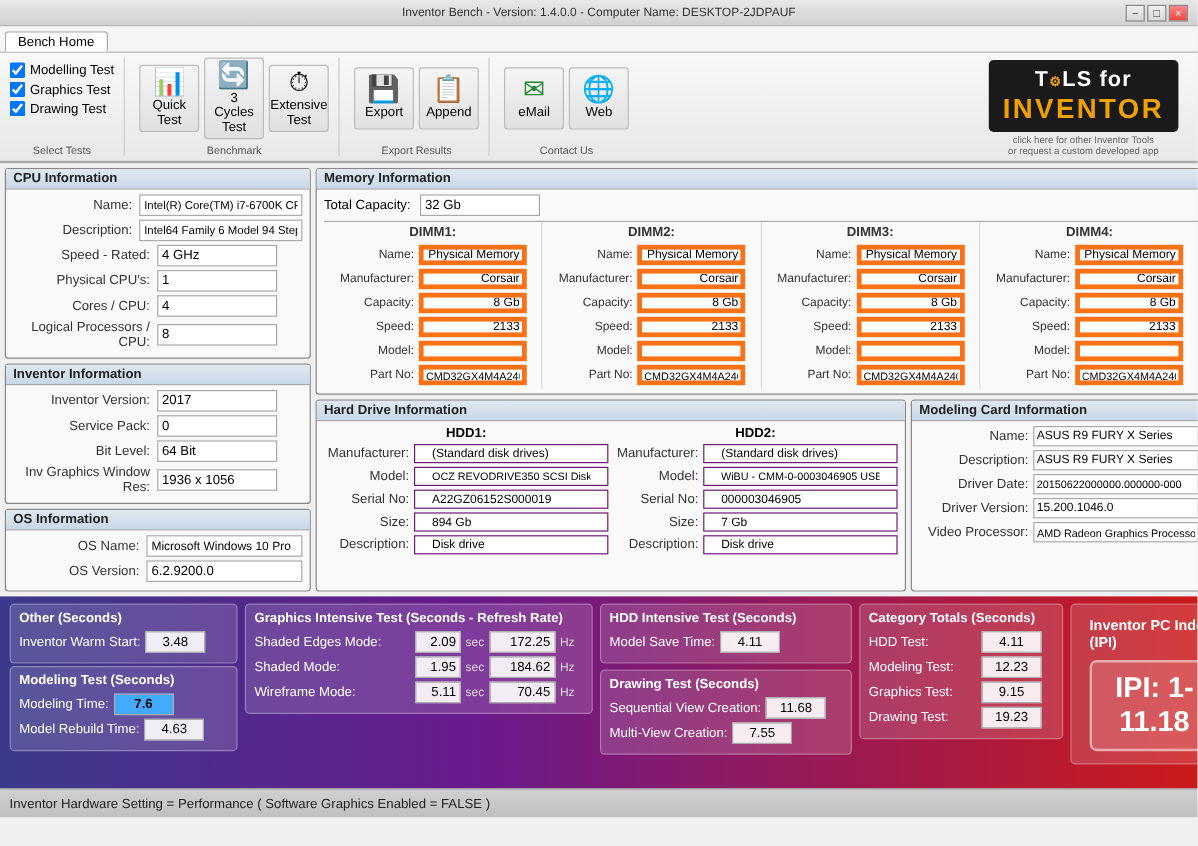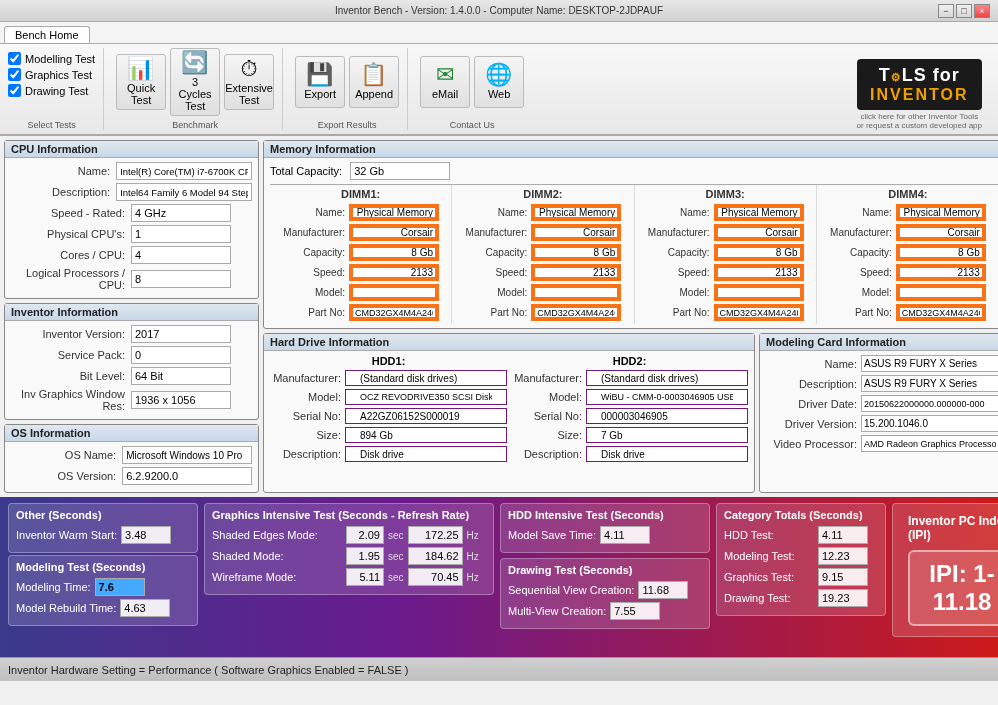--- a/index.html
+++ b/index.html
@@ -23,21 +23,21 @@
     .ribbon-items { display: flex; gap: 4px; align-items: center; flex: 1; }
     .ribbon-checkitem { display: flex; align-items: center; gap: 4px; font-size: 11px; }
     .ribbon-checkitem input { width: 13px; height: 13px; }
     .ribbon-icon-btn { display: flex; flex-direction: column; align-items: center; justify-content: center; width: 50px; min-height: 52px; background: linear-gradient(to bottom, #f5f5f5, #e0e0e0); border: 1px solid #bbb; border-radius: 3px; cursor: pointer; padding: 3px; gap: 2px; font-size: 10px; text-align: center; }
     .ribbon-icon { font-size: 22px; line-height: 1; }
     .ribbon-group-checks { display: flex; flex-direction: column; gap: 3px; justify-content: center; padding: 4px 0; }
     .logo-area { margin-left: auto; display: flex; align-items: flex-end; justify-content: flex-end; padding-right: 8px; }
     .logo-box { background: #1a1a1a; padding: 6px 12px; border-radius: 4px; text-align: center; cursor: pointer; }
     .logo-tools { color: #fff; font-size: 18px; font-weight: bold; letter-spacing: 1px; }
     .logo-tools span { color: #f0a000; }
-    .logo-inv { color: #f0a000; font-size: 16px; font-weight: bold; letter-spacing: 2px; }
+    .logo-inv { color: #f0a000; font-size: 23px; font-weight: bold; letter-spacing: 2px; }
     .logo-sub { color: #aaa; font-size: 8px; margin-top: 2px; }
     
     
     .info-panels { display: flex; gap: 0; padding: 4px; flex: 1; min-height: 0; }
     
     .panel { border: 1px solid #888; background: #f9f9f9; border-radius: 3px; }
     .panel-title { background: linear-gradient(to bottom, #e0e8f0, #c8d8e8); padding: 2px 6px; font-weight: bold; font-size: 11px; border-bottom: 1px solid #aaa; color: #222; }
     .panel-body { padding: 4px 6px; }
     
     
@@ -69,21 +69,21 @@
     .gc-field-row { display: flex; align-items: center; margin-bottom: 3px; font-size: 10px; }
     .gc-label { width: 95px; text-align: right; padding-right: 4px; color: #333; }
     .gc-value { background: #fff; border: 1px solid #aaa; padding: 1px 2px; flex: 1; height: 17px; font-size: 10px; }
     
     
     .bench-area { background: linear-gradient(to right, #3a3a8c 0%, #6a1a8c 40%, #cc1a1a 100%); padding: 6px 8px; min-height: 160px; }
     .bench-inner { display: flex; gap: 6px; align-items: flex-start; }
     .bench-panel { background: rgba(255,255,255,0.15); border: 1px solid rgba(255,255,255,0.3); border-radius: 4px; padding: 5px 7px; color: #fff; }
     .bench-panel-title { font-weight: bold; font-size: 11px; margin-bottom: 5px; color: #fff; }
     .bench-field { display: flex; align-items: center; gap: 4px; margin-bottom: 3px; font-size: 11px; color: #fff; }
-    .bench-value { background: rgba(255,255,255,0.9); border: 1px solid #aaa; padding: 1px 3px; color: #000; height: 18px; min-width: 45px; text-align: left; font-size: 11px; }
+    .bench-value { background: rgba(255,255,255,0.9); border: 1px solid #aaa; padding: 1px 3px; color: #000; height: 18px; min-width: 45px; text-align: center; font-size: 11px; }
     .bench-value.highlight { background: #4af; color: #000; font-weight: bold; }
     
     .bench-result-row { display: flex; align-items: center; gap: 4px; margin-bottom: 3px; font-size: 11px; color: #fff; }
     .bench-result-val { background: rgba(255,255,255,0.9); color: #000; border: 1px solid #aaa; padding: 1px 3px; width: 38px; text-align: right; height: 18px; font-size: 11px; }
     .bench-unit { font-size: 10px; color: #ddd; }
     .bench-hz { background: rgba(255,255,255,0.9); color: #000; border: 1px solid #aaa; padding: 1px 3px; width: 55px; text-align: right; height: 18px; font-size: 11px; }
 
     .ipi-panel { background: rgba(255,255,255,0.15); border: 1px solid rgba(255,255,255,0.3); border-radius: 4px; padding: 10px 15px; color: #fff; display: flex; flex-direction: column; align-items: center; justify-content: center; min-width: 140px; }
     .ipi-title { font-weight: bold; font-size: 12px; margin-bottom: 8px; }
     .ipi-value { background: rgba(255,255,255,0.15); border: 2px solid rgba(255,255,255,0.5); border-radius: 6px; padding: 8px 16px; font-size: 24px; font-weight: bold; color: #fff; text-align: center; }

